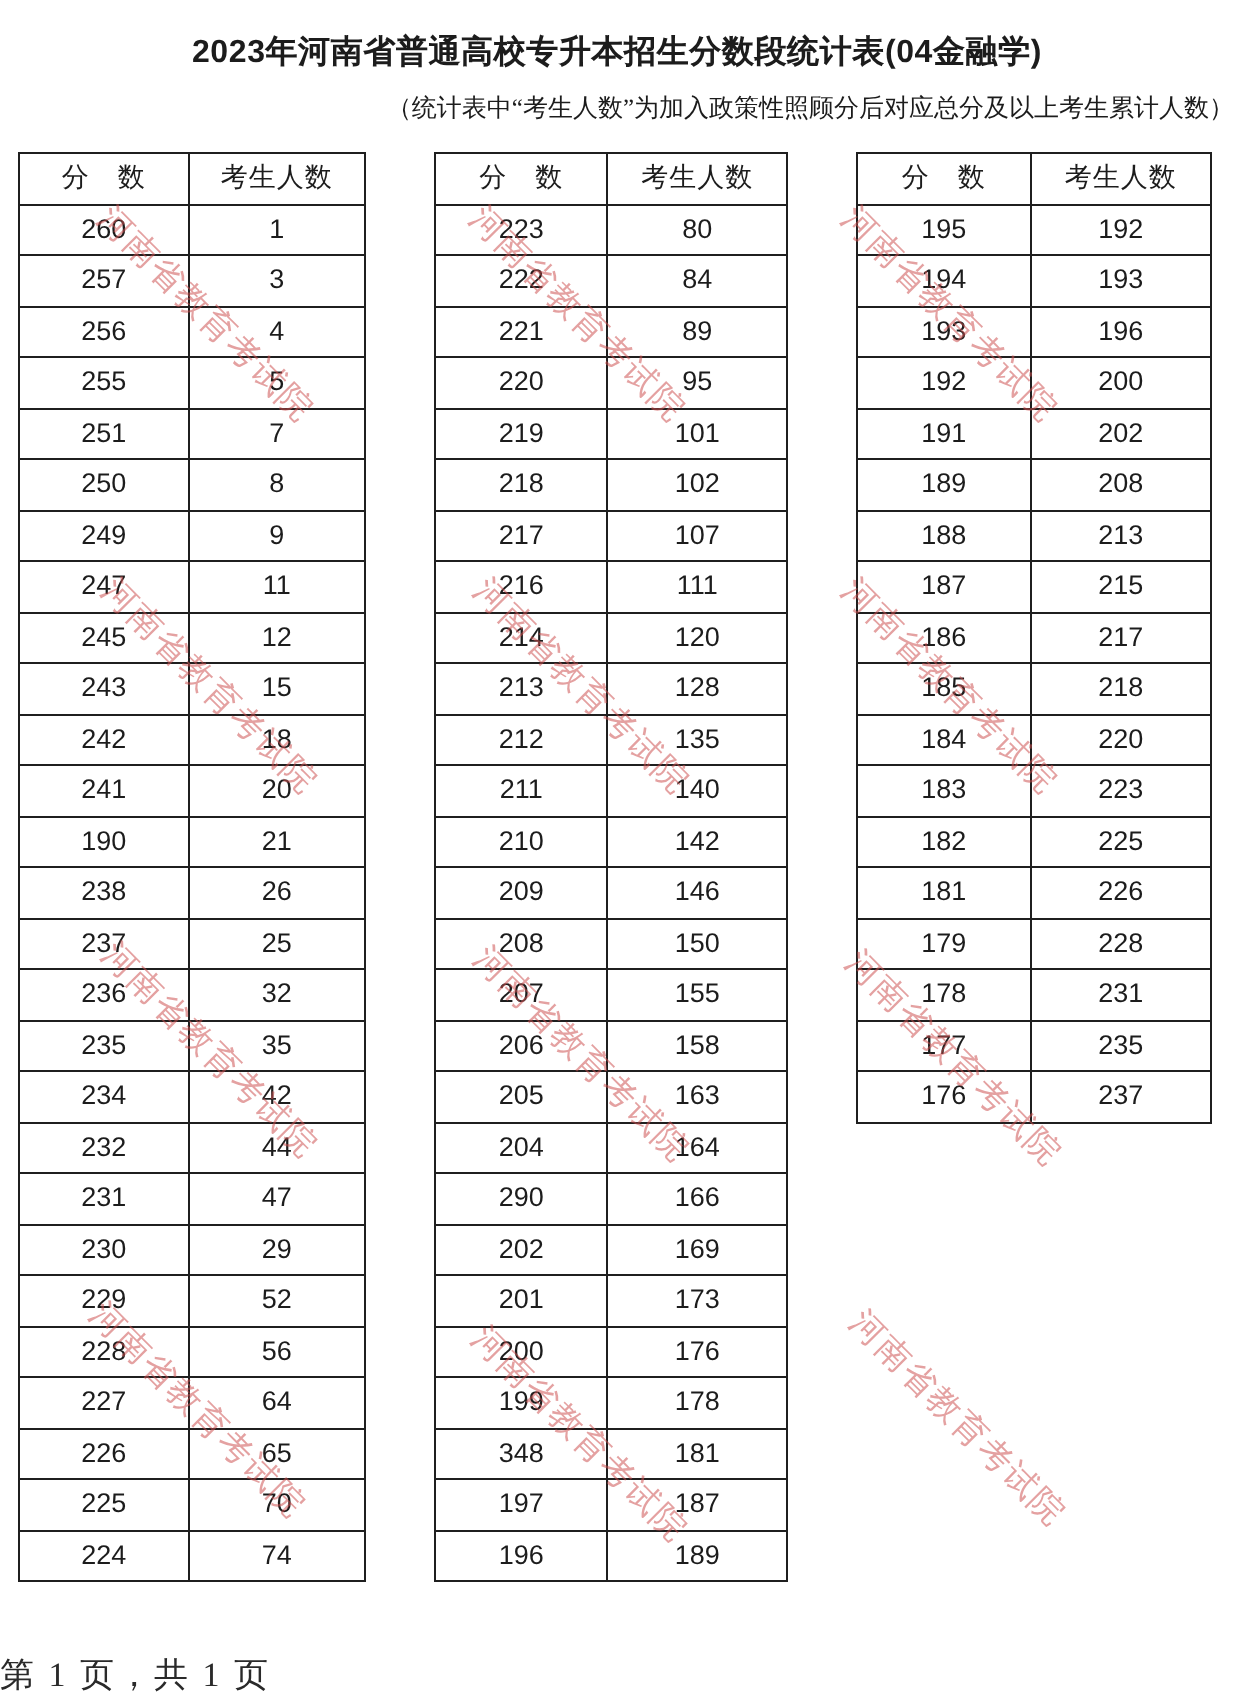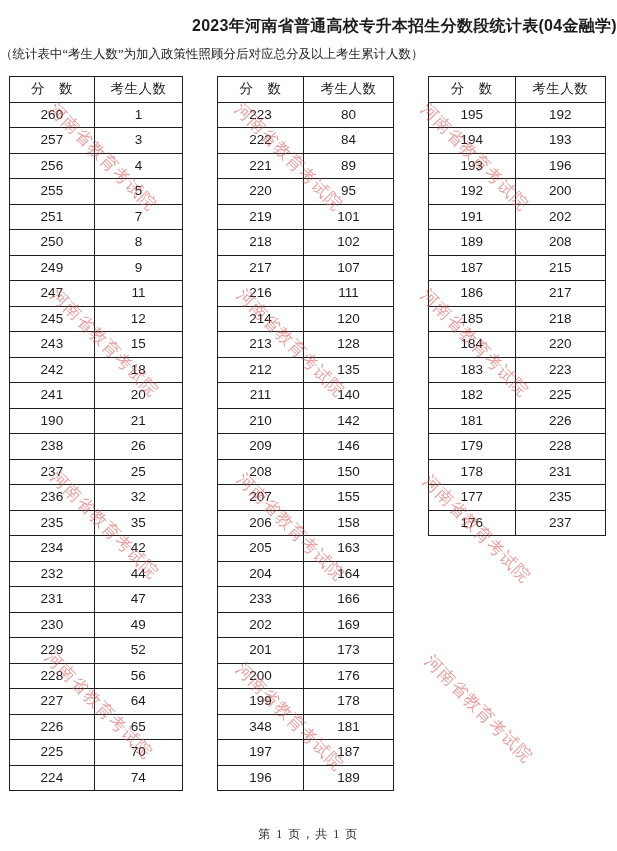--- a/index.html
+++ b/index.html
@@ -18,32 +18,32 @@
   .page {
     position: absolute;
     inset: 0;
     background: #ffffff;
   }
   .title {
     position: absolute;
     top: 16px;
     left: 0;
     right: 0;
-    text-align: right;
+    text-align: center;
     font-size: 16px;
     font-weight: bold;
     letter-spacing: 0.3px;
     white-space: nowrap;
   }
   .subtitle {
     position: absolute;
     top: 46px;
     left: 0;
     right: 0;
-    text-align: left;
+    text-align: right;
     font-size: 12.5px;
     font-family: "Liberation Serif", serif;
     white-space: nowrap;
   }
   table.score-table {
     position: absolute;
     top: 76px;
     border-collapse: collapse;
     table-layout: fixed;
     background: transparent;
@@ -81,22 +81,21 @@
     letter-spacing: 1px;
     white-space: nowrap;
     font-family: "Liberation Serif", serif;
     opacity: 0.75;
   }
   .footer {
     position: absolute;
     top: 826px;
     left: 0;
     right: 0;
-    text-align: center;
-    font-size: 12px;
+    font-size: 17px;
     font-family: "Liberation Serif", serif;
     letter-spacing: 1.5px;
     color: #2a2a2a;
   }
 </style>
 </head>
 <body>
 
 <div class="page">
 
@@ -191,21 +190,21 @@
         <tr>
           <td>232</td>
           <td>44</td>
         </tr>
         <tr>
           <td>231</td>
           <td>47</td>
         </tr>
         <tr>
           <td>230</td>
-          <td>49</td>
+          <td>29</td>
         </tr>
         <tr>
           <td>229</td>
           <td>52</td>
         </tr>
         <tr>
           <td>228</td>
           <td>56</td>
         </tr>
         <tr>
@@ -309,21 +308,21 @@
         </tr>
         <tr>
           <td>205</td>
           <td>163</td>
         </tr>
         <tr>
           <td>204</td>
           <td>164</td>
         </tr>
         <tr>
-          <td>233</td>
+          <td>290</td>
           <td>166</td>
         </tr>
         <tr>
           <td>202</td>
           <td>169</td>
         </tr>
         <tr>
           <td>201</td>
           <td>173</td>
         </tr>
@@ -378,20 +377,24 @@
           <td>192</td>
           <td>200</td>
         </tr>
         <tr>
           <td>191</td>
           <td>202</td>
         </tr>
         <tr>
           <td>189</td>
           <td>208</td>
+        </tr>
+        <tr>
+          <td>188</td>
+          <td>213</td>
         </tr>
         <tr>
           <td>187</td>
           <td>215</td>
         </tr>
         <tr>
           <td>186</td>
           <td>217</td>
         </tr>
         <tr>

